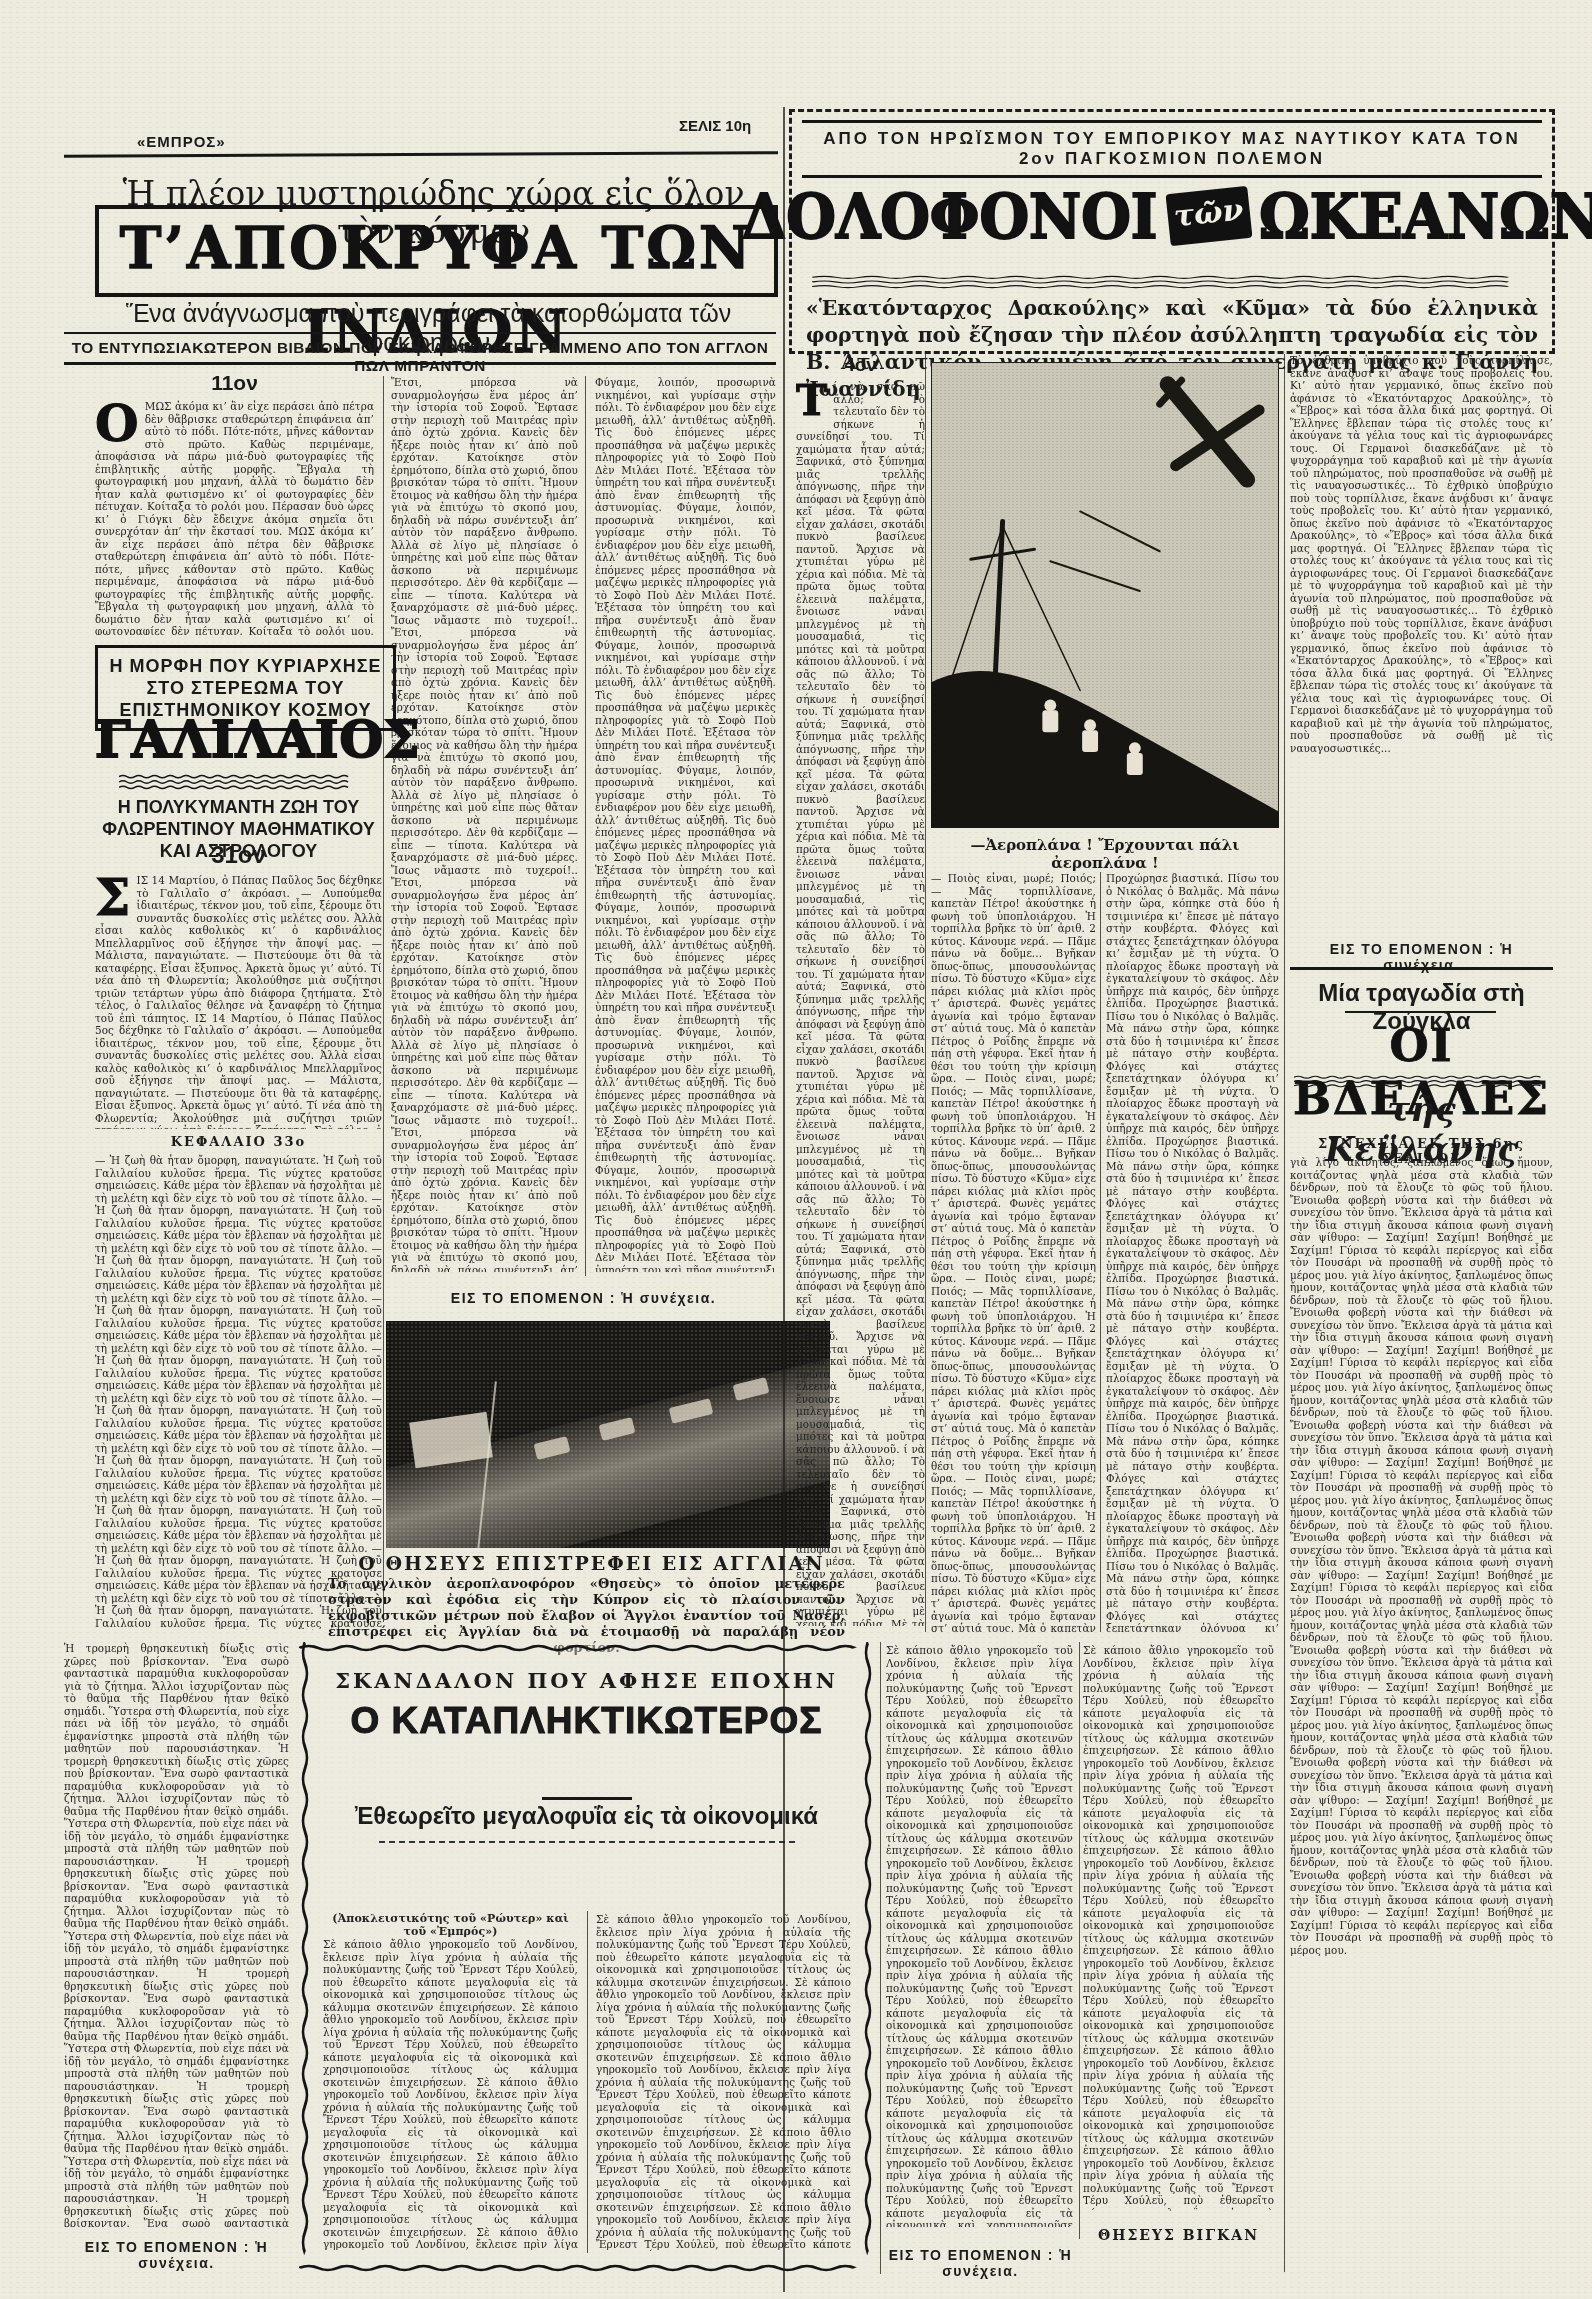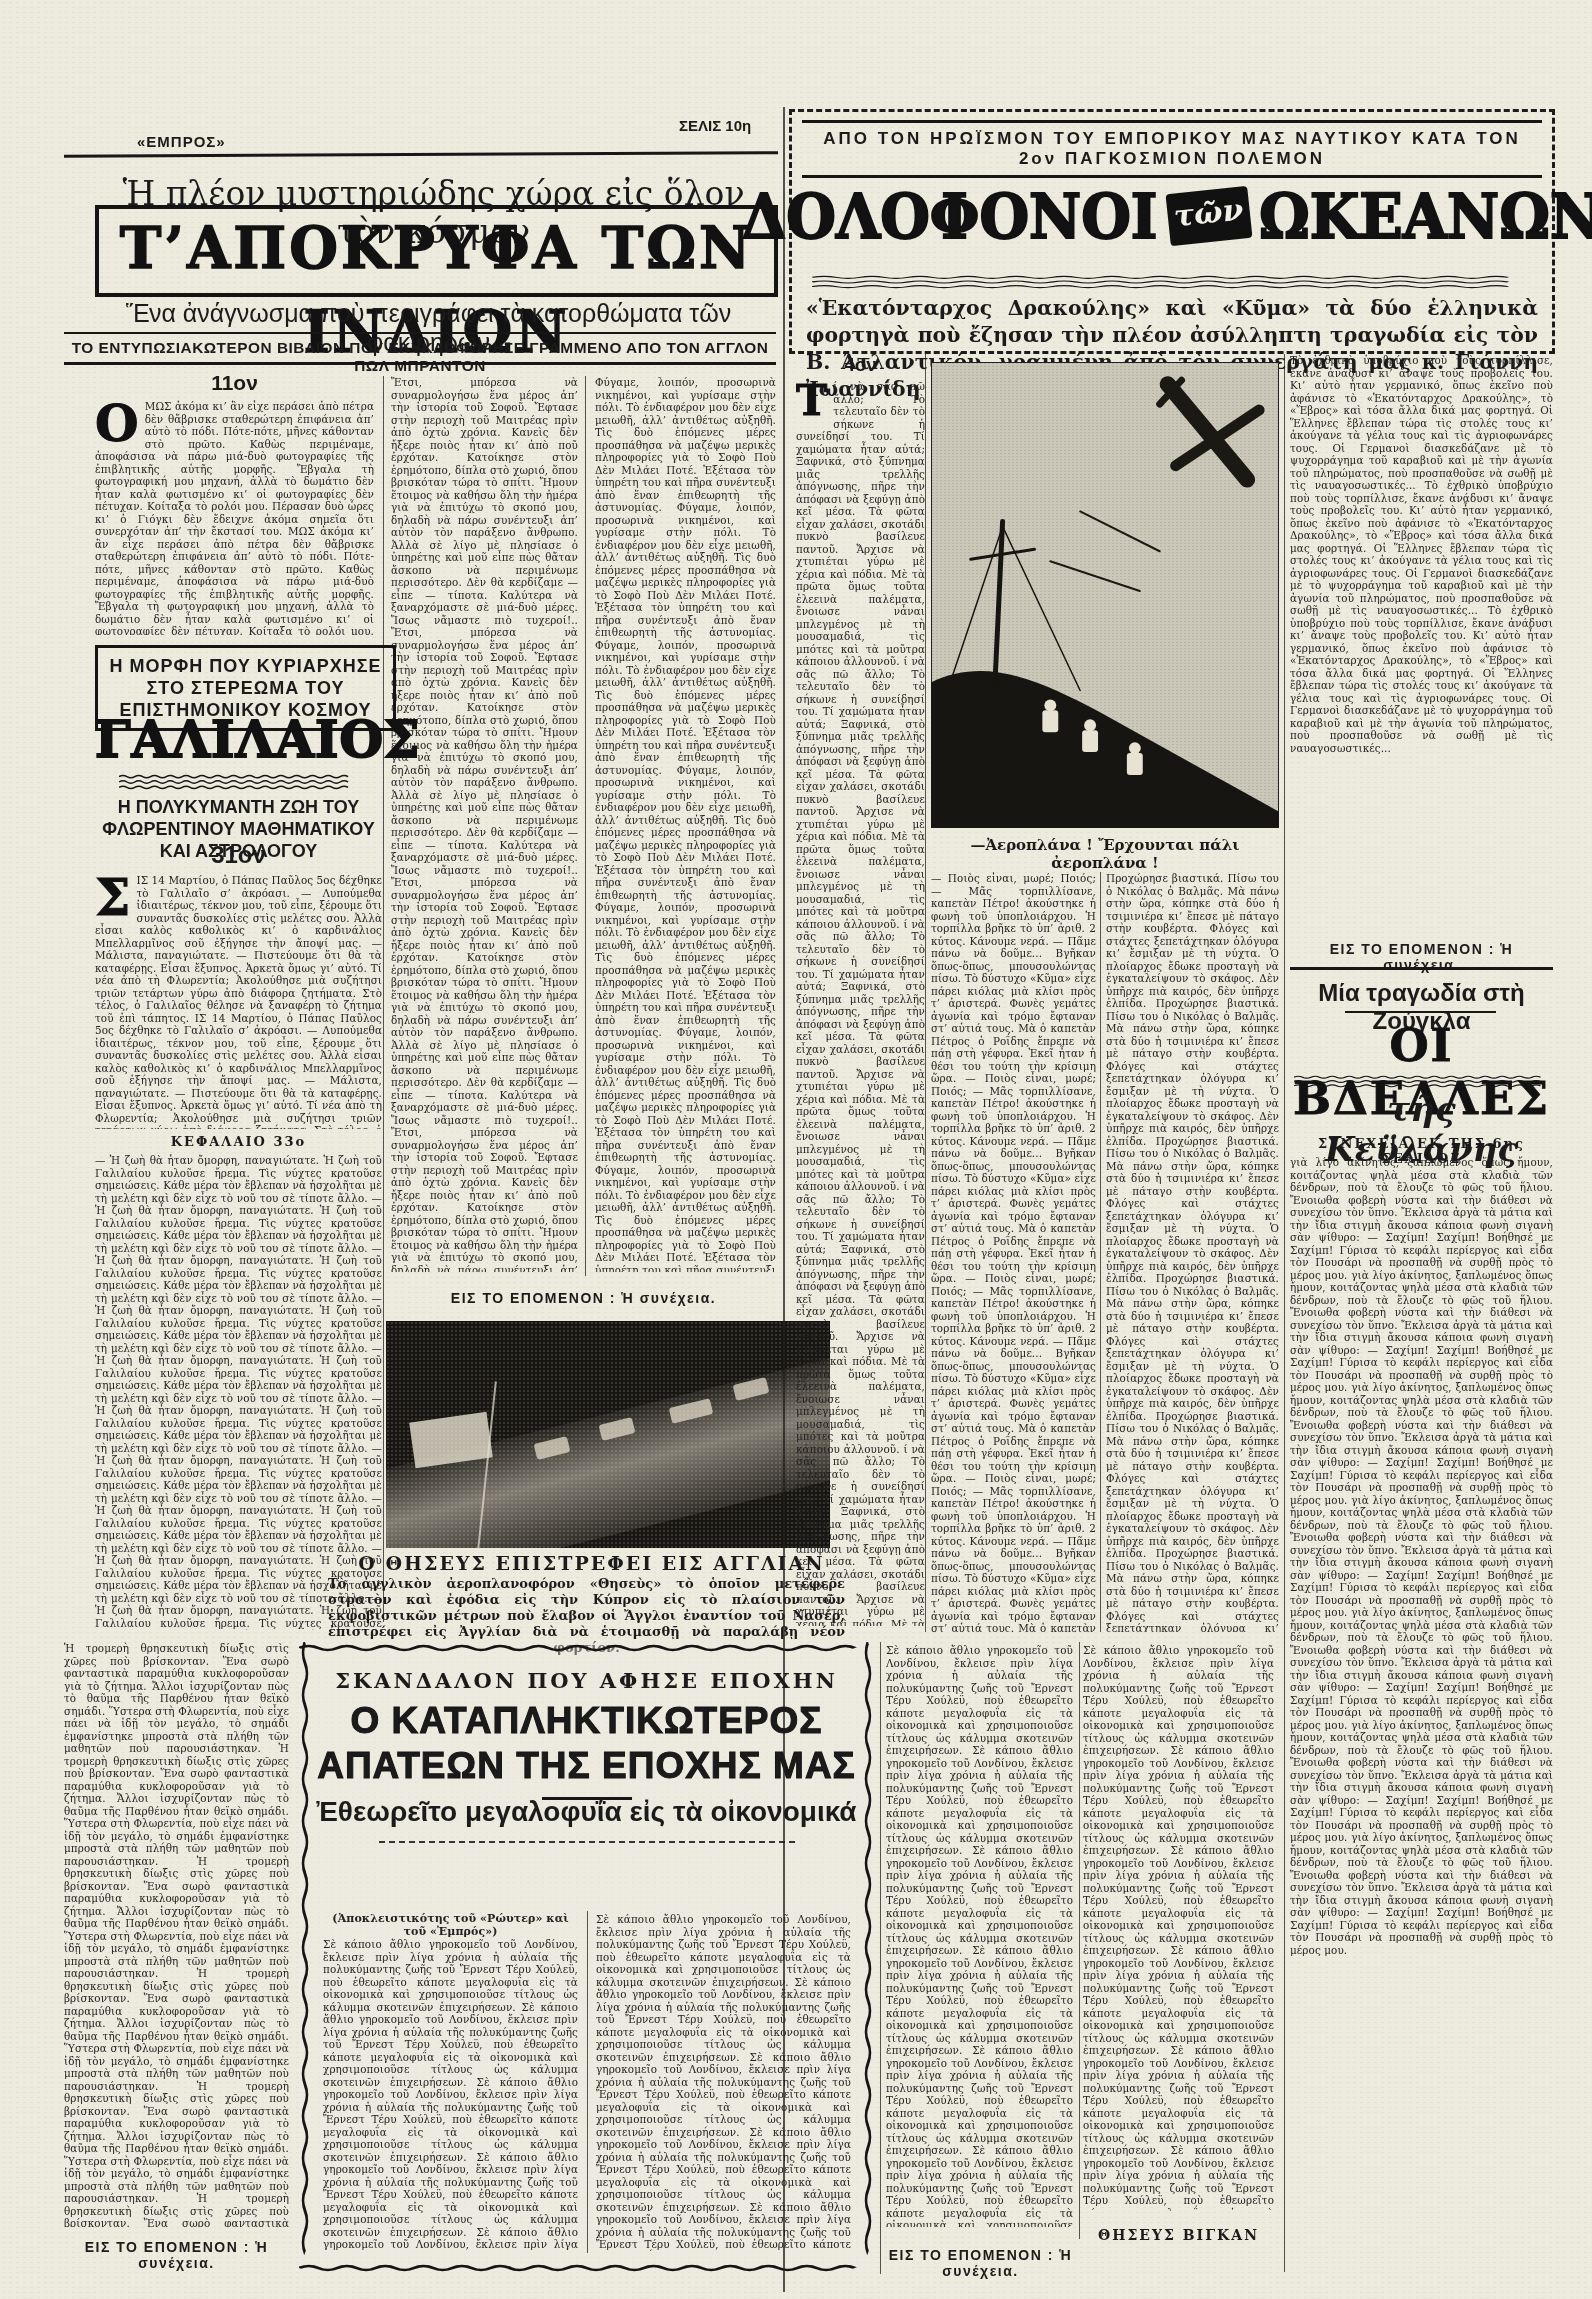--- a/index.html
+++ b/index.html
@@ -115,23 +115,22 @@
       </svg>
     <svg style="left:0;top:0;width:12px;height:100%;" viewBox="0 0 12 240" preserveAspectRatio="none">
       <path d="M6 0 q-4 4 0 8 t0 8 t0 8 t0 8 t0 8 t0 8 t0 8 t0 8 t0 8 t0 8 t0 8 t0 8 t0 8 t0 8 t0 8 t0 8 t0 8 t0 8 t0 8 t0 8 t0 8 t0 8 t0 8 t0 8 t0 8 t0 8 t0 8 t0 8 t0 8"></path>
       </svg>
     <svg style="right:0;top:0;width:12px;height:100%;" viewBox="0 0 12 240" preserveAspectRatio="none">
       <path d="M6 0 q-4 4 0 8 t0 8 t0 8 t0 8 t0 8 t0 8 t0 8 t0 8 t0 8 t0 8 t0 8 t0 8 t0 8 t0 8 t0 8 t0 8 t0 8 t0 8 t0 8 t0 8 t0 8 t0 8 t0 8 t0 8 t0 8 t0 8 t0 8 t0 8 t0 8"></path>
       </svg>
 
     <div class="serif center abs" style="left:0;top:26px;width:100%;font-size:21px;font-weight:bold;letter-spacing:3px;">ΣΚΑΝΔΑΛΟΝ ΠΟΥ ΑΦΗΣΕ ΕΠΟΧΗΝ</div>
     <div class="sans center abs" style="left:0;top:58px;width:100%;font-size:37px;font-weight:bold;-webkit-text-stroke:1px #141414;letter-spacing:1px;">Ο ΚΑΤΑΠΛΗΚΤΙΚΩΤΕΡΟΣ</div>
-    <div class="sans center abs" style="left:0;top:103px;width:100%;font-size:37px;font-weight:bold;-webkit-text-stroke:1px #141414;letter-spacing:1px;">ΑΠΑΤΕΩΝ ΤΗΣ ΕΠΟΧΗΣ ΜΑΣ</div>
     <div class="hrule" style="left:243px;top:155px;width:90px;height:3px;"></div>
-    <div class="sans center abs" style="left:0;top:154px;width:100%;font-size:28px;font-weight:bold;">Ἐθεωρεῖτο μεγαλοφυΐα εἰς τὰ οἰκονομικά</div>
+    <div class="sans center abs" style="left:0;top:160px;width:100%;font-size:24px;font-weight:bold;">Ἐθεωρεῖτο μεγαλοφυΐα εἰς τὰ οἰκονομικά</div>
     <div class="abs" style="left:80px;top:199px;width:416px;border-top:2px dashed #333;"></div>
     <div class="col" style="left:24px;top:271px;width:255px;height:338px;">
       <span class="serif" style="display:block;text-align:center;font-weight:bold;font-size:11px;">(Ἀποκλειστικότης τοῦ «Ρώυτερ» καὶ τοῦ «Ἐμπρός»)</span>
       <span>Σὲ κάποιο ἄθλιο γηροκομεῖο τοῦ Λονδίνου, ἔκλεισε πρὶν λίγα χρόνια ἡ αὐλαία τῆς πολυκύμαντης ζωῆς τοῦ Ἔρνεστ Τέρυ Χούλεϋ, ποὺ ἐθεωρεῖτο κάποτε μεγαλοφυΐα εἰς τὰ οἰκονομικὰ καὶ χρησιμοποιοῦσε τίτλους ὡς κάλυμμα σκοτεινῶν ἐπιχειρήσεων. Σὲ κάποιο ἄθλιο γηροκομεῖο τοῦ Λονδίνου, ἔκλεισε πρὶν λίγα χρόνια ἡ αὐλαία τῆς πολυκύμαντης ζωῆς τοῦ Ἔρνεστ Τέρυ Χούλεϋ, ποὺ ἐθεωρεῖτο κάποτε μεγαλοφυΐα εἰς τὰ οἰκονομικὰ καὶ χρησιμοποιοῦσε τίτλους ὡς κάλυμμα σκοτεινῶν ἐπιχειρήσεων. Σὲ κάποιο ἄθλιο γηροκομεῖο τοῦ Λονδίνου, ἔκλεισε πρὶν λίγα χρόνια ἡ αὐλαία τῆς πολυκύμαντης ζωῆς τοῦ Ἔρνεστ Τέρυ Χούλεϋ, ποὺ ἐθεωρεῖτο κάποτε μεγαλοφυΐα εἰς τὰ οἰκονομικὰ καὶ χρησιμοποιοῦσε τίτλους ὡς κάλυμμα σκοτεινῶν ἐπιχειρήσεων. Σὲ κάποιο ἄθλιο γηροκομεῖο τοῦ Λονδίνου, ἔκλεισε πρὶν λίγα χρόνια ἡ αὐλαία τῆς πολυκύμαντης ζωῆς τοῦ Ἔρνεστ Τέρυ Χούλεϋ, ποὺ ἐθεωρεῖτο κάποτε μεγαλοφυΐα εἰς τὰ οἰκονομικὰ καὶ χρησιμοποιοῦσε τίτλους ὡς κάλυμμα σκοτεινῶν ἐπιχειρήσεων. Σὲ κάποιο ἄθλιο γηροκομεῖο τοῦ Λονδίνου, ἔκλεισε πρὶν λίγα χρόνια ἡ αὐλαία τῆς πολυκύμαντης ζωῆς τοῦ Ἔρνεστ Τέρυ Χούλεϋ, ποὺ ἐθεωρεῖτο κάποτε μεγαλοφυΐα εἰς τὰ οἰκονομικὰ καὶ χρησιμοποιοῦσε τίτλους ὡς κάλυμμα σκοτεινῶν ἐπιχειρήσεων.</span>
     </div>
     <div class="col" style="left:297px;top:271px;width:255px;height:338px;">Σὲ κάποιο ἄθλιο γηροκομεῖο τοῦ Λονδίνου, ἔκλεισε πρὶν λίγα χρόνια ἡ αὐλαία τῆς πολυκύμαντης ζωῆς τοῦ Ἔρνεστ Τέρυ Χούλεϋ, ποὺ ἐθεωρεῖτο κάποτε μεγαλοφυΐα εἰς τὰ οἰκονομικὰ καὶ χρησιμοποιοῦσε τίτλους ὡς κάλυμμα σκοτεινῶν ἐπιχειρήσεων. Σὲ κάποιο ἄθλιο γηροκομεῖο τοῦ Λονδίνου, ἔκλεισε πρὶν λίγα χρόνια ἡ αὐλαία τῆς πολυκύμαντης ζωῆς τοῦ Ἔρνεστ Τέρυ Χούλεϋ, ποὺ ἐθεωρεῖτο κάποτε μεγαλοφυΐα εἰς τὰ οἰκονομικὰ καὶ χρησιμοποιοῦσε τίτλους ὡς κάλυμμα σκοτεινῶν ἐπιχειρήσεων. Σὲ κάποιο ἄθλιο γηροκομεῖο τοῦ Λονδίνου, ἔκλεισε πρὶν λίγα χρόνια ἡ αὐλαία τῆς πολυκύμαντης ζωῆς τοῦ Ἔρνεστ Τέρυ Χούλεϋ, ποὺ ἐθεωρεῖτο κάποτε μεγαλοφυΐα εἰς τὰ οἰκονομικὰ καὶ χρησιμοποιοῦσε τίτλους ὡς κάλυμμα σκοτεινῶν ἐπιχειρήσεων. Σὲ κάποιο ἄθλιο γηροκομεῖο τοῦ Λονδίνου, ἔκλεισε πρὶν λίγα χρόνια ἡ αὐλαία τῆς πολυκύμαντης ζωῆς τοῦ Ἔρνεστ Τέρυ Χούλεϋ, ποὺ ἐθεωρεῖτο κάποτε μεγαλοφυΐα εἰς τὰ οἰκονομικὰ καὶ χρησιμοποιοῦσε τίτλους ὡς κάλυμμα σκοτεινῶν ἐπιχειρήσεων. Σὲ κάποιο ἄθλιο γηροκομεῖο τοῦ Λονδίνου, ἔκλεισε πρὶν λίγα χρόνια ἡ αὐλαία τῆς πολυκύμαντης ζωῆς τοῦ Ἔρνεστ Τέρυ Χούλεϋ, ποὺ ἐθεωρεῖτο κάποτε μεγαλοφυΐα εἰς τὰ οἰκονομικὰ καὶ χρησιμοποιοῦσε τίτλους ὡς κάλυμμα σκοτεινῶν ἐπιχειρήσεων. Σὲ κάποιο ἄθλιο γηροκομεῖο τοῦ Λονδίνου, ἔκλεισε πρὶν λίγα χρόνια ἡ αὐλαία τῆς πολυκύμαντης ζωῆς τοῦ Ἔρνεστ Τέρυ Χούλεϋ, ποὺ ἐθεωρεῖτο κάποτε μεγαλοφυΐα εἰς τὰ οἰκονομικὰ καὶ χρησιμοποιοῦσε τίτλους ὡς κάλυμμα σκοτεινῶν ἐπιχειρήσεων.</div>
     <div class="vr" style="left:288px;top:269px;height:342px;"></div>
   </div>
 
   <div class="col" style="left:886px;top:1644px;width:187px;height:583px;">Σὲ κάποιο ἄθλιο γηροκομεῖο τοῦ Λονδίνου, ἔκλεισε πρὶν λίγα χρόνια ἡ αὐλαία τῆς πολυκύμαντης ζωῆς τοῦ Ἔρνεστ Τέρυ Χούλεϋ, ποὺ ἐθεωρεῖτο κάποτε μεγαλοφυΐα εἰς τὰ οἰκονομικὰ καὶ χρησιμοποιοῦσε τίτλους ὡς κάλυμμα σκοτεινῶν ἐπιχειρήσεων. Σὲ κάποιο ἄθλιο γηροκομεῖο τοῦ Λονδίνου, ἔκλεισε πρὶν λίγα χρόνια ἡ αὐλαία τῆς πολυκύμαντης ζωῆς τοῦ Ἔρνεστ Τέρυ Χούλεϋ, ποὺ ἐθεωρεῖτο κάποτε μεγαλοφυΐα εἰς τὰ οἰκονομικὰ καὶ χρησιμοποιοῦσε τίτλους ὡς κάλυμμα σκοτεινῶν ἐπιχειρήσεων. Σὲ κάποιο ἄθλιο γηροκομεῖο τοῦ Λονδίνου, ἔκλεισε πρὶν λίγα χρόνια ἡ αὐλαία τῆς πολυκύμαντης ζωῆς τοῦ Ἔρνεστ Τέρυ Χούλεϋ, ποὺ ἐθεωρεῖτο κάποτε μεγαλοφυΐα εἰς τὰ οἰκονομικὰ καὶ χρησιμοποιοῦσε τίτλους ὡς κάλυμμα σκοτεινῶν ἐπιχειρήσεων. Σὲ κάποιο ἄθλιο γηροκομεῖο τοῦ Λονδίνου, ἔκλεισε πρὶν λίγα χρόνια ἡ αὐλαία τῆς πολυκύμαντης ζωῆς τοῦ Ἔρνεστ Τέρυ Χούλεϋ, ποὺ ἐθεωρεῖτο κάποτε μεγαλοφυΐα εἰς τὰ οἰκονομικὰ καὶ χρησιμοποιοῦσε τίτλους ὡς κάλυμμα σκοτεινῶν ἐπιχειρήσεων. Σὲ κάποιο ἄθλιο γηροκομεῖο τοῦ Λονδίνου, ἔκλεισε πρὶν λίγα χρόνια ἡ αὐλαία τῆς πολυκύμαντης ζωῆς τοῦ Ἔρνεστ Τέρυ Χούλεϋ, ποὺ ἐθεωρεῖτο κάποτε μεγαλοφυΐα εἰς τὰ οἰκονομικὰ καὶ χρησιμοποιοῦσε τίτλους ὡς κάλυμμα σκοτεινῶν ἐπιχειρήσεων. Σὲ κάποιο ἄθλιο γηροκομεῖο τοῦ Λονδίνου, ἔκλεισε πρὶν λίγα χρόνια ἡ αὐλαία τῆς πολυκύμαντης ζωῆς τοῦ Ἔρνεστ Τέρυ Χούλεϋ, ποὺ ἐθεωρεῖτο κάποτε μεγαλοφυΐα εἰς τὰ οἰκονομικὰ καὶ χρησιμοποιοῦσε τίτλους ὡς κάλυμμα σκοτεινῶν ἐπιχειρήσεων. Σὲ κάποιο ἄθλιο γηροκομεῖο τοῦ Λονδίνου, ἔκλεισε πρὶν λίγα χρόνια ἡ αὐλαία τῆς πολυκύμαντης ζωῆς τοῦ Ἔρνεστ Τέρυ Χούλεϋ, ποὺ ἐθεωρεῖτο κάποτε μεγαλοφυΐα εἰς τὰ οἰκονομικὰ καὶ χρησιμοποιοῦσε τίτλους ὡς κάλυμμα σκοτεινῶν ἐπιχειρήσεων. Σὲ κάποιο ἄθλιο γηροκομεῖο τοῦ Λονδίνου, ἔκλεισε πρὶν λίγα χρόνια ἡ αὐλαία τῆς πολυκύμαντης ζωῆς τοῦ Ἔρνεστ Τέρυ Χούλεϋ, ποὺ ἐθεωρεῖτο κάποτε μεγαλοφυΐα εἰς τὰ οἰκονομικὰ καὶ χρησιμοποιοῦσε τίτλους ὡς κάλυμμα σκοτεινῶν ἐπιχειρήσεων. Σὲ κάποιο ἄθλιο γηροκομεῖο τοῦ Λονδίνου, ἔκλεισε πρὶν λίγα χρόνια ἡ αὐλαία τῆς πολυκύμαντης ζωῆς τοῦ Ἔρνεστ Τέρυ Χούλεϋ, ποὺ ἐθεωρεῖτο κάποτε μεγαλοφυΐα εἰς τὰ οἰκονομικὰ καὶ χρησιμοποιοῦσε τίτλους ὡς κάλυμμα σκοτεινῶν ἐπιχειρήσεων. Σὲ κάποιο ἄθλιο γηροκομεῖο τοῦ Λονδίνου, ἔκλεισε πρὶν λίγα χρόνια ἡ αὐλαία τῆς πολυκύμαντης ζωῆς τοῦ Ἔρνεστ Τέρυ Χούλεϋ, ποὺ ἐθεωρεῖτο κάποτε μεγαλοφυΐα εἰς τὰ οἰκονομικὰ καὶ χρησιμοποιοῦσε τίτλους ὡς κάλυμμα σκοτεινῶν ἐπιχειρήσεων.</div>

